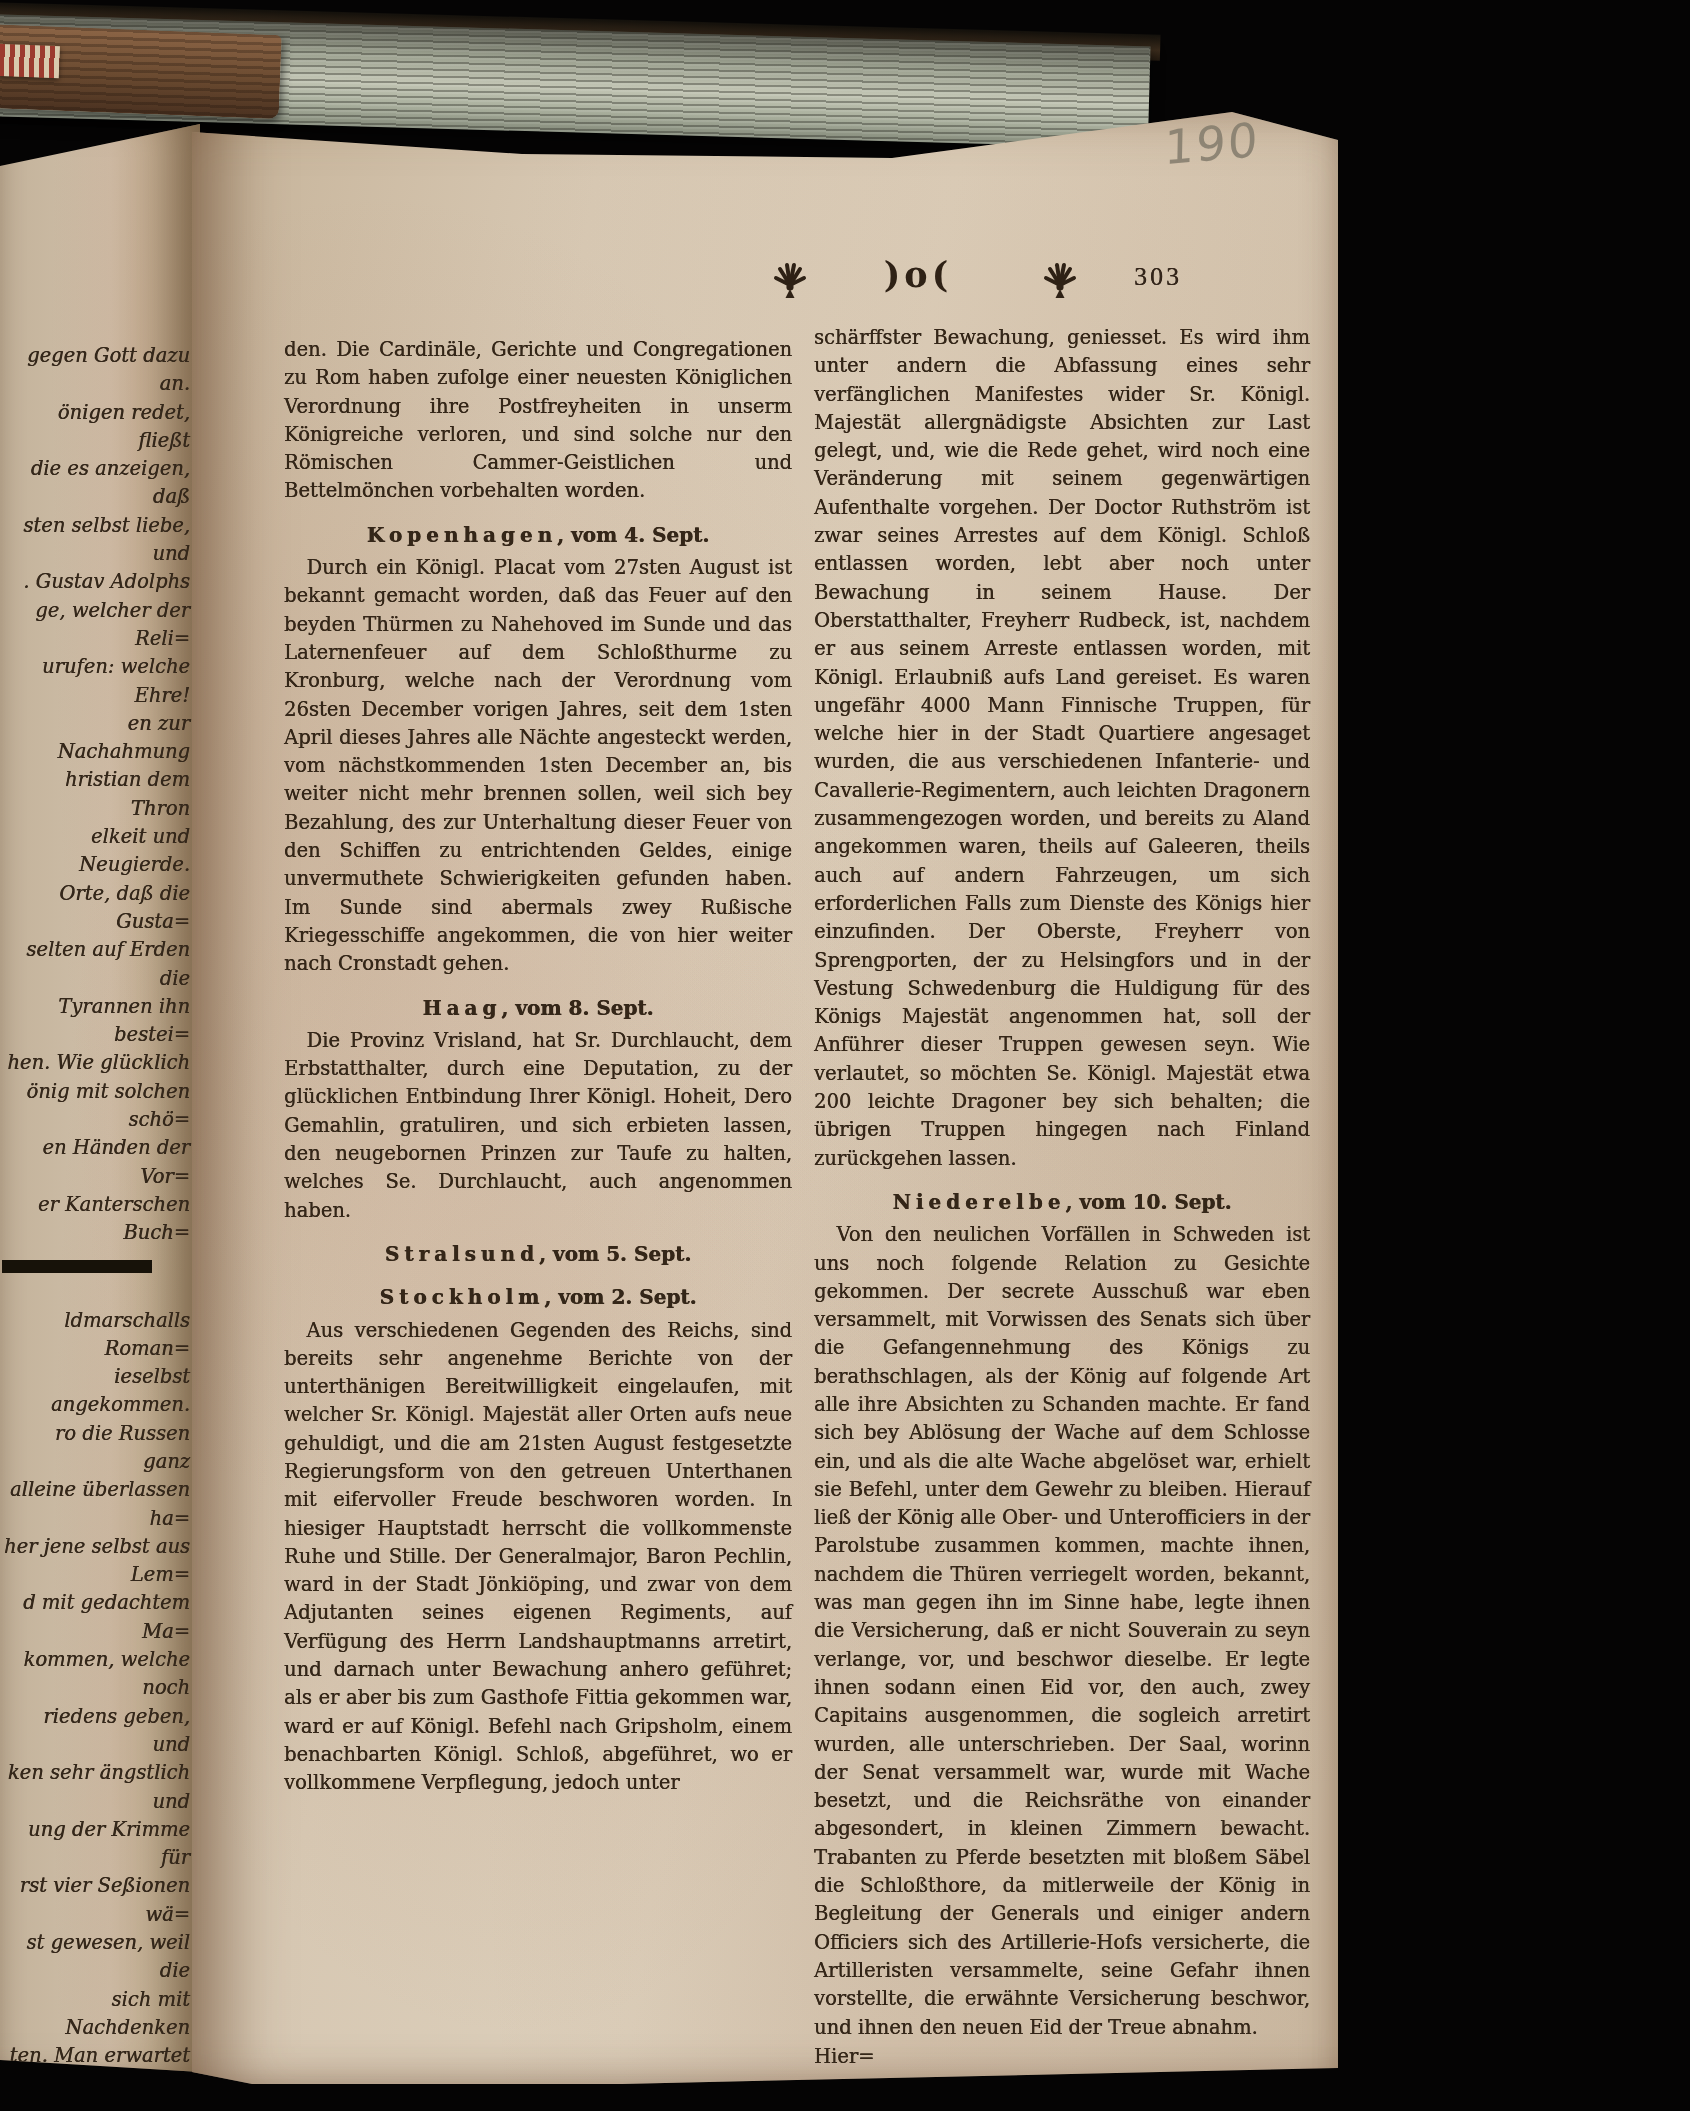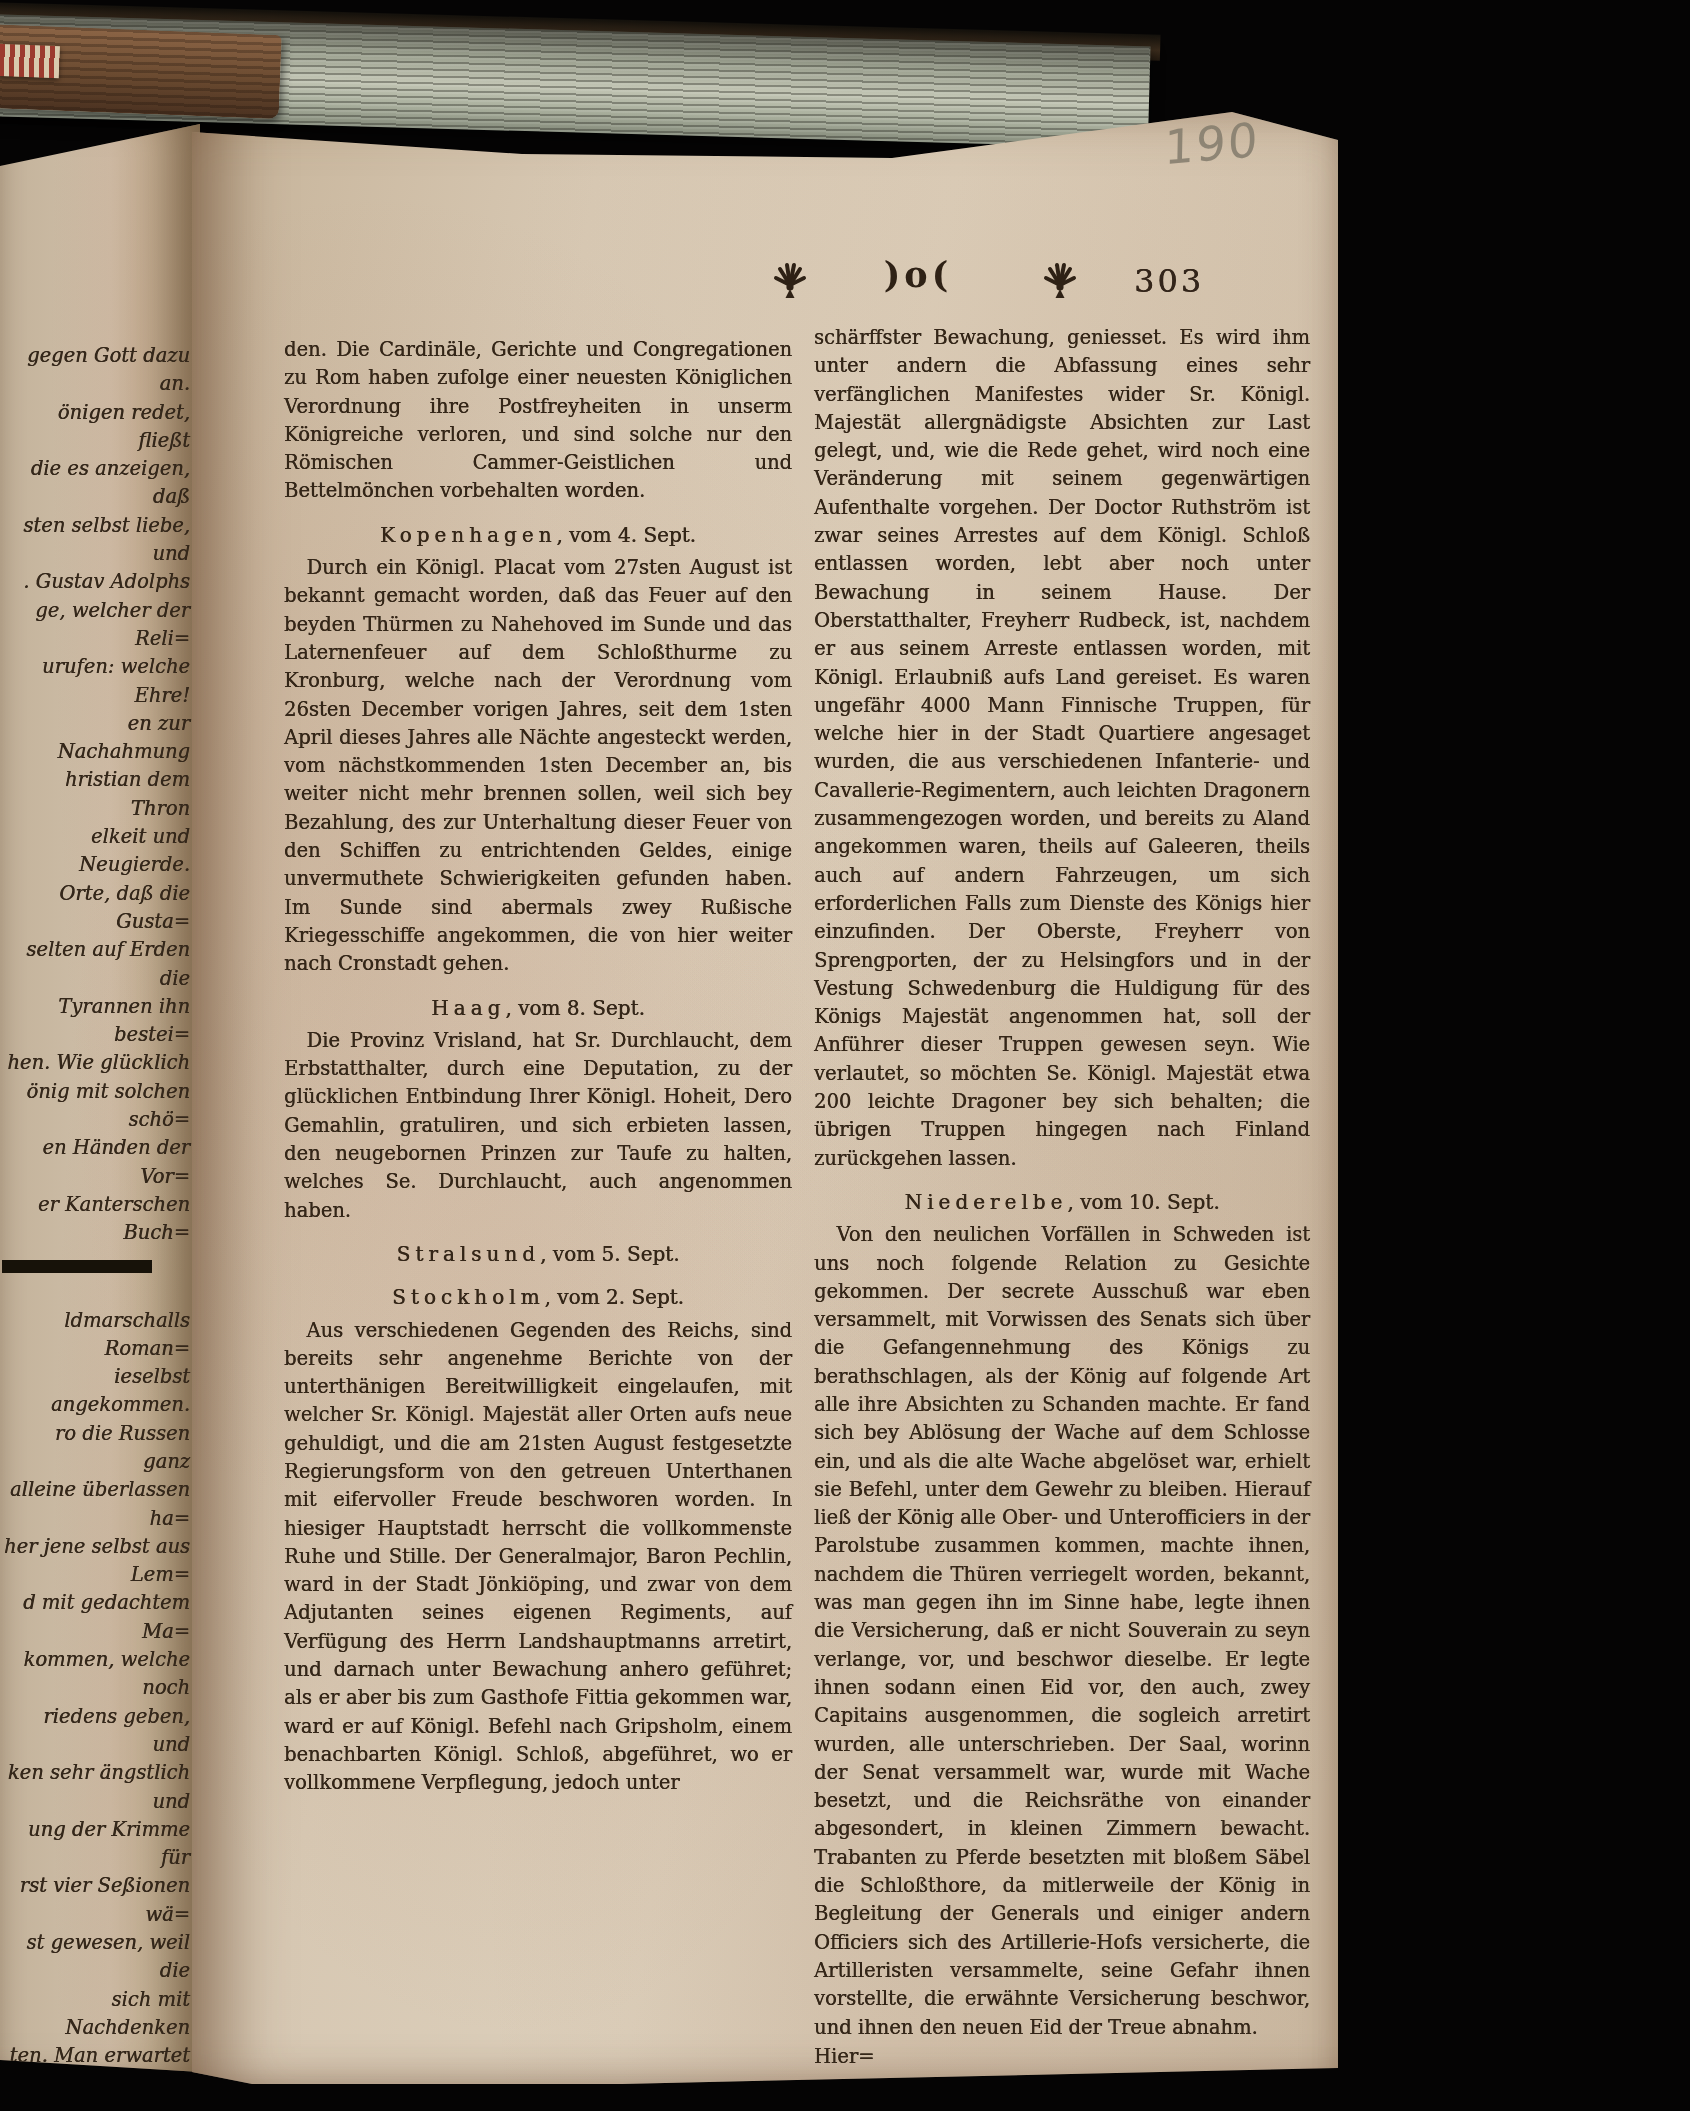--- a/index.html
+++ b/index.html
@@ -58,33 +58,33 @@
                inset 0 54px 60px -40px rgba(100,64,34,.42),
                inset -26px 0 38px -26px rgba(88,54,28,.32),
                inset 0 -34px 44px -32px rgba(88,54,28,.36);}
 
   
   .ornament{position:absolute;width:40px;height:42px;}
   .orn-left{left:578px;top:162px;}
   .orn-right{left:848px;top:162px;}
   .orn-sep{position:absolute;left:688px;top:158px;width:76px;text-align:center;
     font-size:35px;font-weight:bold;letter-spacing:4px;color:#2e2115;}
-  .page-number{position:absolute;left:942px;top:166px;font-size:32px;letter-spacing:3px;color:#33251a;
-    text-shadow:.35px 0 0 currentColor;}
+  .page-number{position:absolute;left:942px;top:166px;font-size:26px;letter-spacing:3px;color:#33251a;
+    text-shadow:.35px 0 0 currentColor;font-family:Liberation Serif, serif;}
   .handwritten{position:absolute;left:972px;top:20px;font-family:"DejaVu Sans","Liberation Sans",sans-serif;
     font-size:47px;color:#877f6f;transform:rotate(-5deg) skewX(-6deg);opacity:.9;letter-spacing:2px;}
 
   
   .col{position:absolute;color:#33241667;color:#342618;text-align:justify;
     font-size:19.5px;line-height:28.3px;text-shadow:.35px 0 0 currentColor;}
   .col p{margin:0;}
   .col-left{left:92px;top:240px;width:508px;}
   .col-right{left:622px;top:228px;width:496px;}
   .indent{text-indent:1.15em;}
-  h3.dateline-head{margin:15px 0 5px 0;text-align:center;font-size:20px;font-weight:normal;
+  h3.dateline-head{margin:15px 0 5px 0;text-align:center;font-size:20px;font-weight:bold;
     text-shadow:.45px 0 0 currentColor;}
   .sperr{letter-spacing:5px;}
   .catchword{padding-right:10px;margin-top:1px;}
 </style>
 </head>
 <body>
 
 <div class="scene">
 
   <div class="book-cover-edge"></div>

